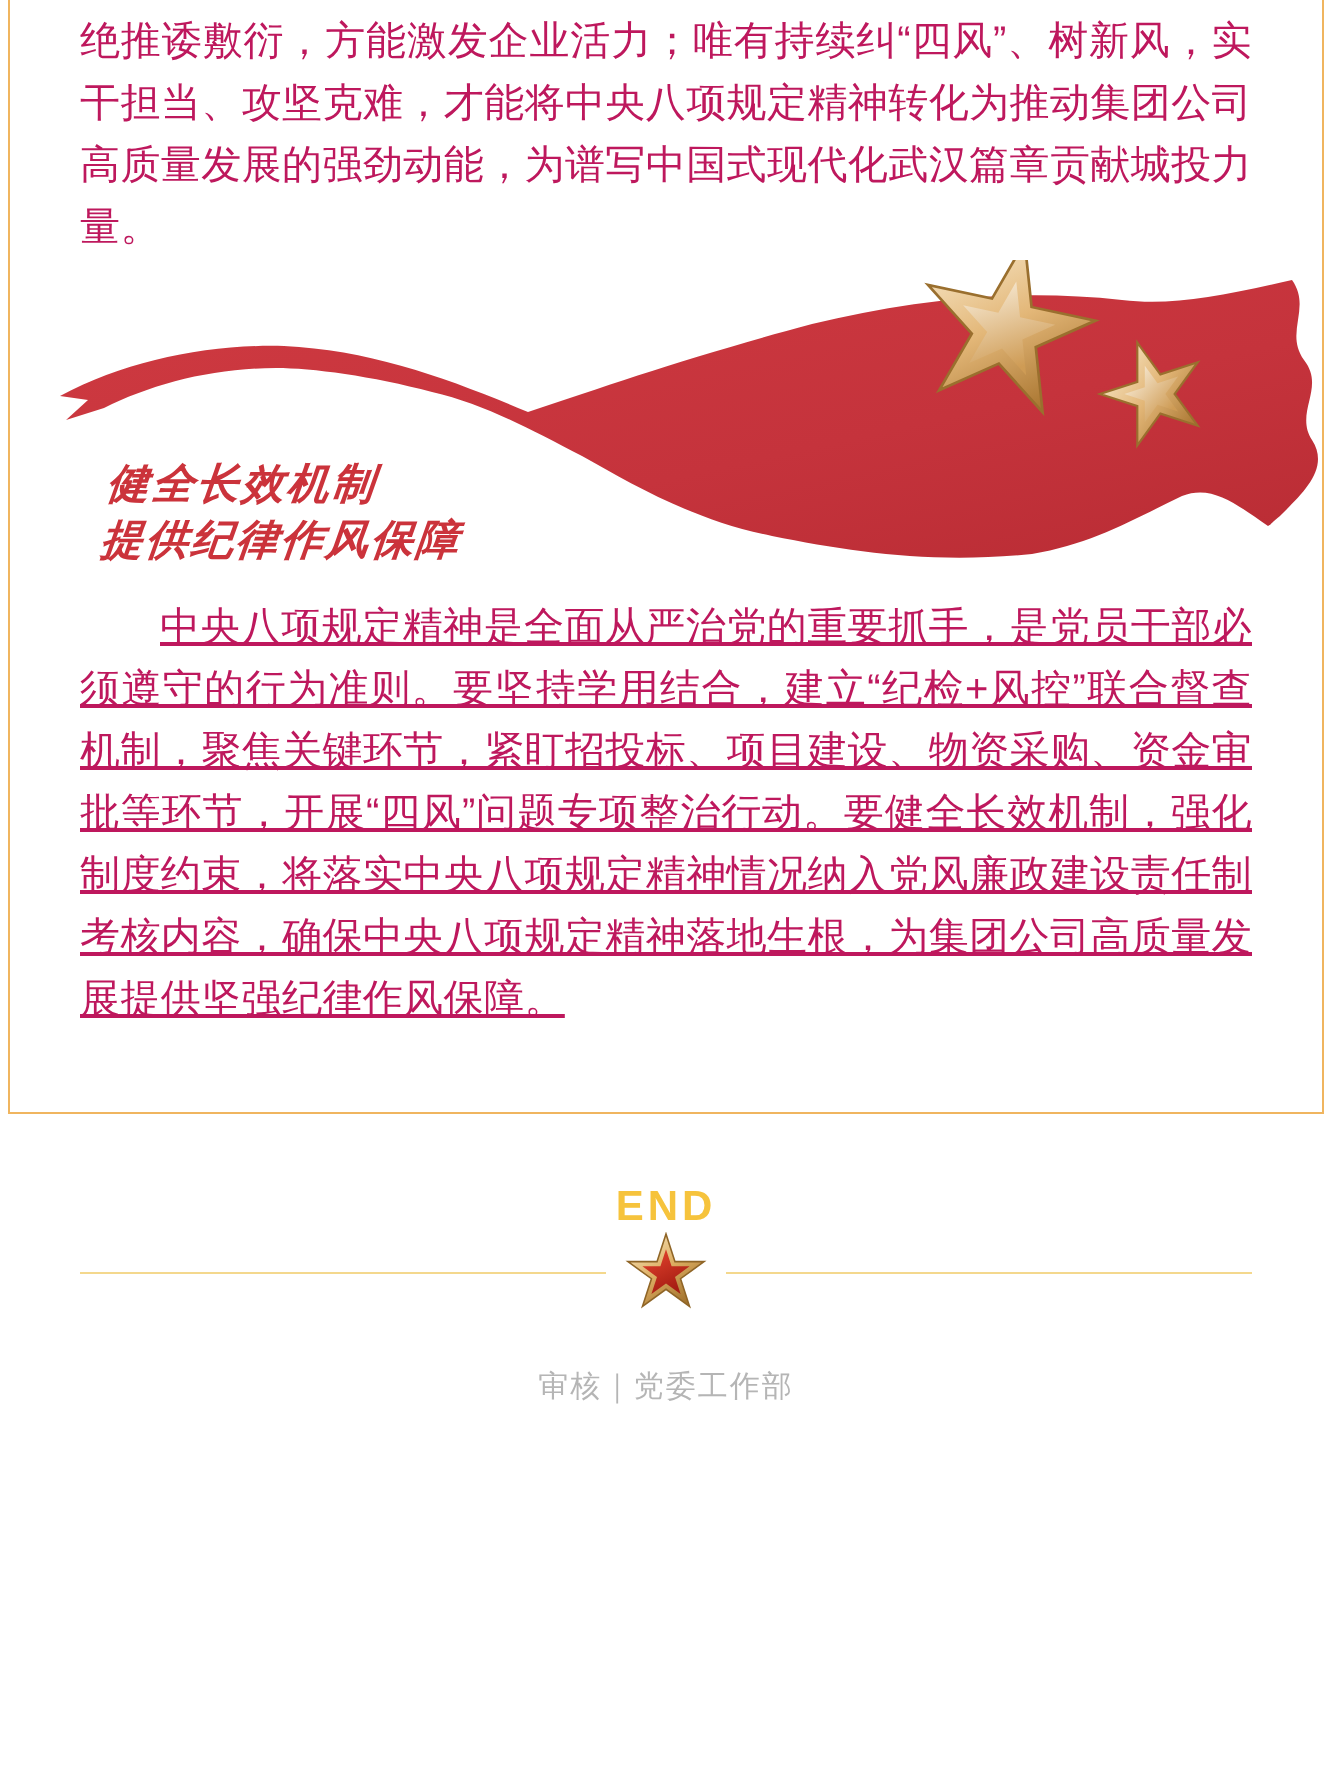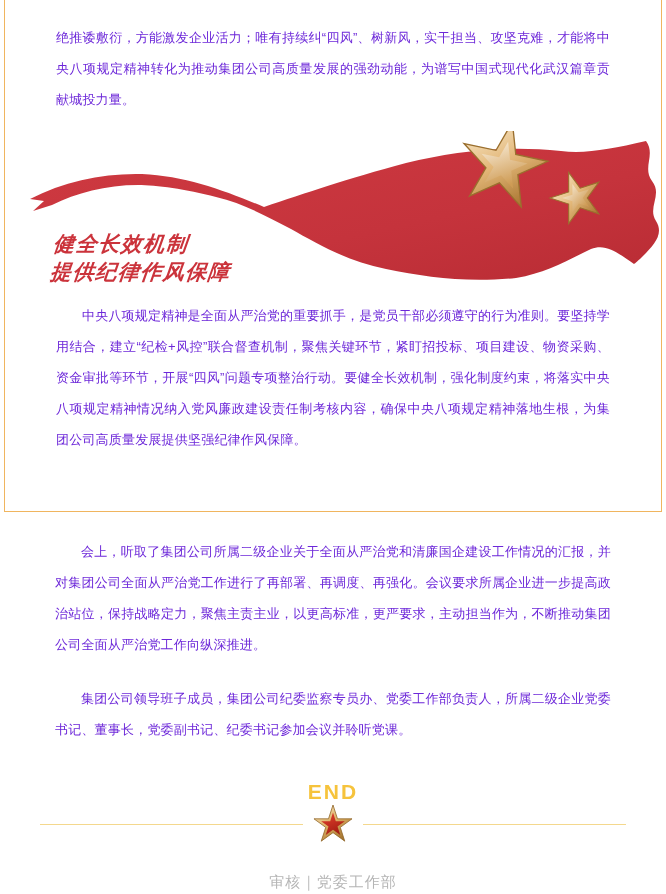--- a/index.html
+++ b/index.html
@@ -14,28 +14,28 @@
   }
   
   .content-box{
     margin:0 4px;
     border:1px solid #f0b55f;
     border-top:none;
     box-sizing:border-box;
     padding:6px 35px 40px 35px;
   }
   .para{
-    margin:16px;
-    font-size:13px;
+    margin:0;
+    font-size:20px;
     line-height:31px;
     letter-spacing:0.2px;
     text-align:justify;
-    color:#6d28d9;
+    color:#be185d;
   }
-  .indent{text-indent:2em;}
+  .indent{text-indent:2em;text-decoration:underline;}
   .below-box{padding:0 39px;}
   .p-meeting{margin-top:24px;}
   .p-attendees{margin-top:23px;}
 
   
   .ribbon-wrap{
     position:relative;
     height:165px;
     margin:0 -34px;
   }
@@ -141,24 +141,20 @@
       </svg>
       <div class="section-heading">
         <div>健全长效机制</div>
         <div>提供纪律作风保障</div>
       </div>
     </div>
 
     <p class="para indent" style="margin-top:4px;">中央八项规定精神是全面从严治党的重要抓手，是党员干部必须遵守的行为准则。要坚持学用结合，建立“纪检+风控”联合督查机制，聚焦关键环节，紧盯招投标、项目建设、物资采购、资金审批等环节，开展“四风”问题专项整治行动。要健全长效机制，强化制度约束，将落实中央八项规定精神情况纳入党风廉政建设责任制考核内容，确保中央八项规定精神落地生根，为集团公司高质量发展提供坚强纪律作风保障。</p>
   </div>
 
-  <div class="below-box">
-    <p class="para indent p-meeting">会上，听取了集团公司所属二级企业关于全面从严治党和清廉国企建设工作情况的汇报，并对集团公司全面从严治党工作进行了再部署、再调度、再强化。会议要求所属企业进一步提高政治站位，保持战略定力，聚焦主责主业，以更高标准，更严要求，主动担当作为，不断推动集团公司全面从严治党工作向纵深推进。</p>
-    <p class="para indent p-attendees">集团公司领导班子成员，集团公司纪委监察专员办、党委工作部负责人，所属二级企业党委书记、董事长，党委副书记、纪委书记参加会议并聆听党课。</p>
-  </div>
 
   <div class="end-block">
     <div class="end-label">END</div>
     <div class="end-divider">
       <div class="gold-line"></div>
       <svg class="end-star" width="44" height="40" viewBox="0 0 44 40">
         <defs>
           <linearGradient id="goldGrad3" x1="0" y1="0" x2="0.7" y2="1">
             <stop offset="0" stop-color="#fbeecb"></stop>
             <stop offset="0.55" stop-color="#ddae62"></stop>

